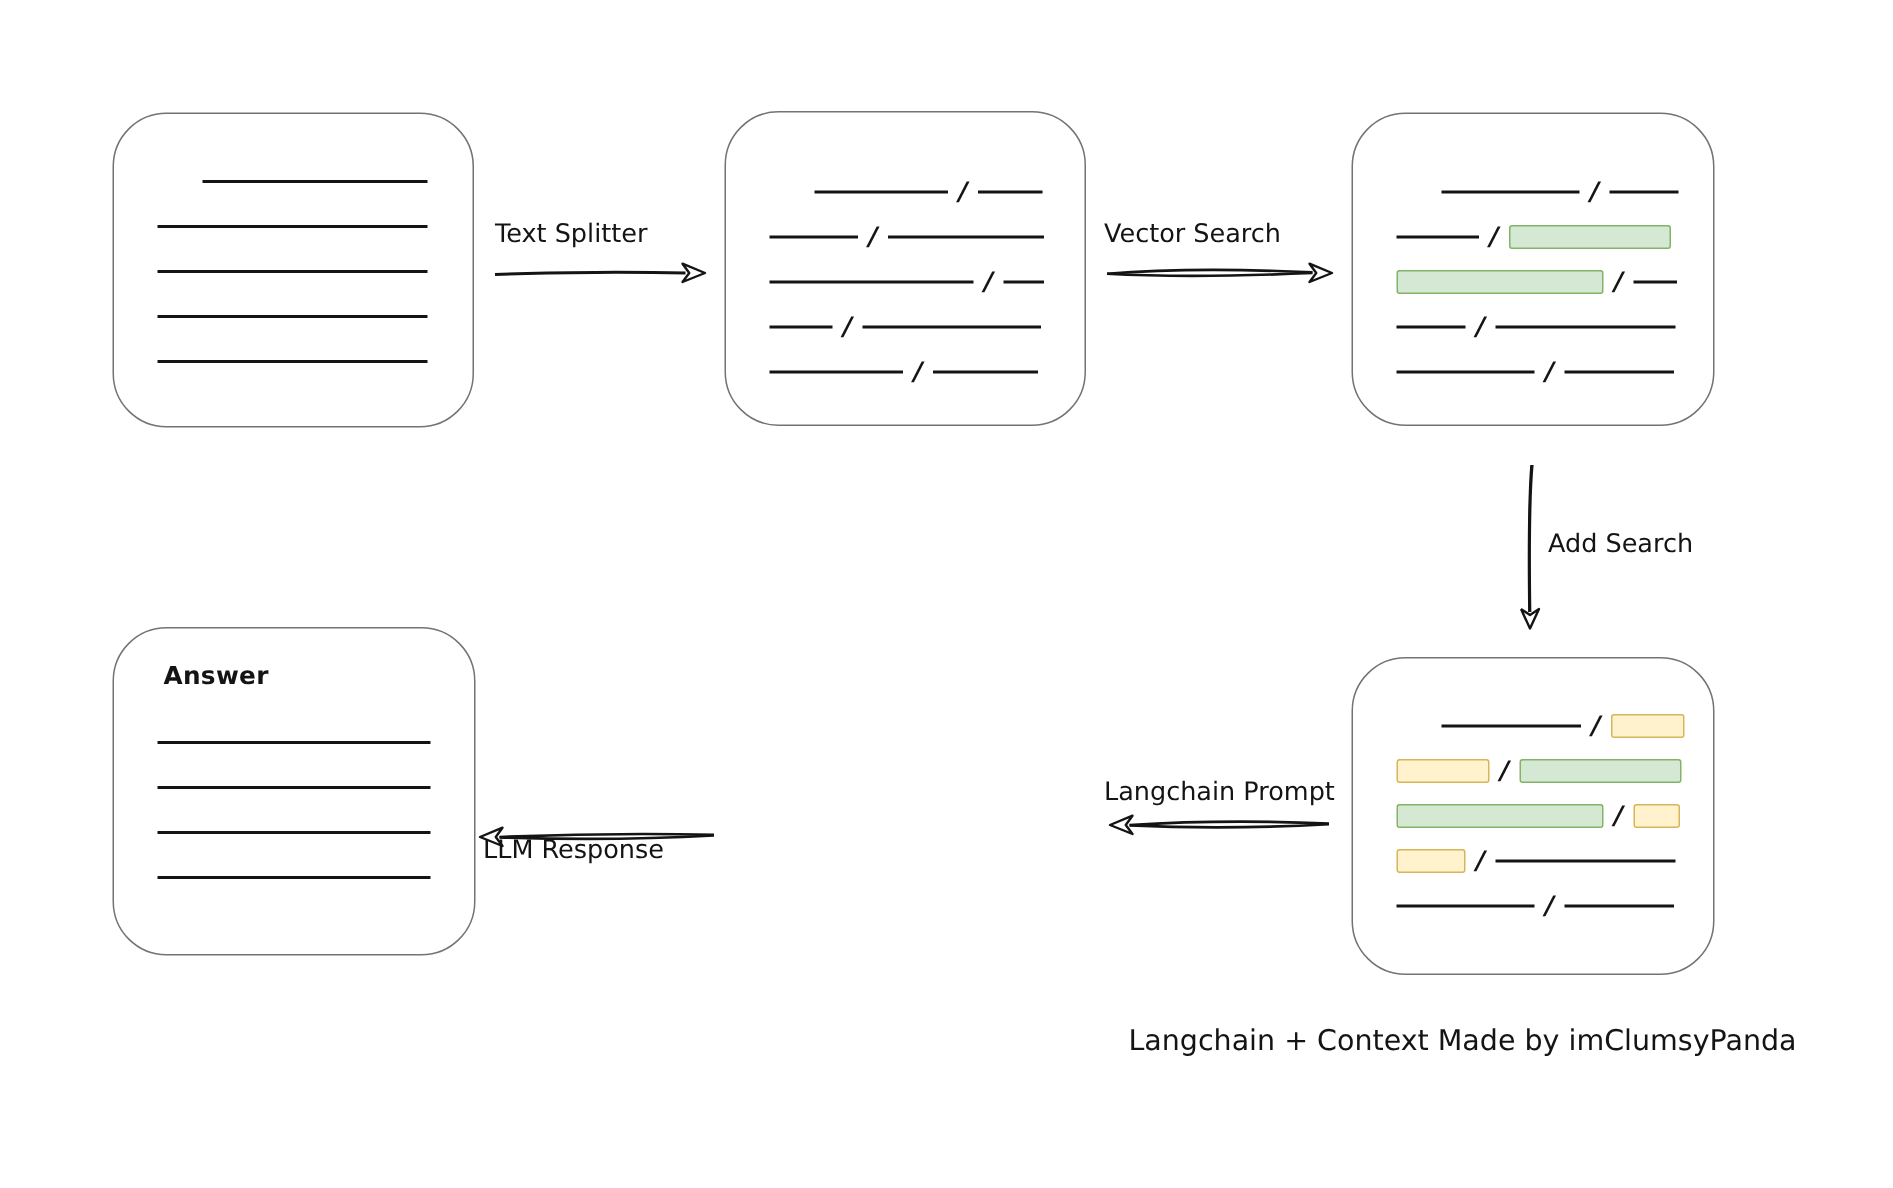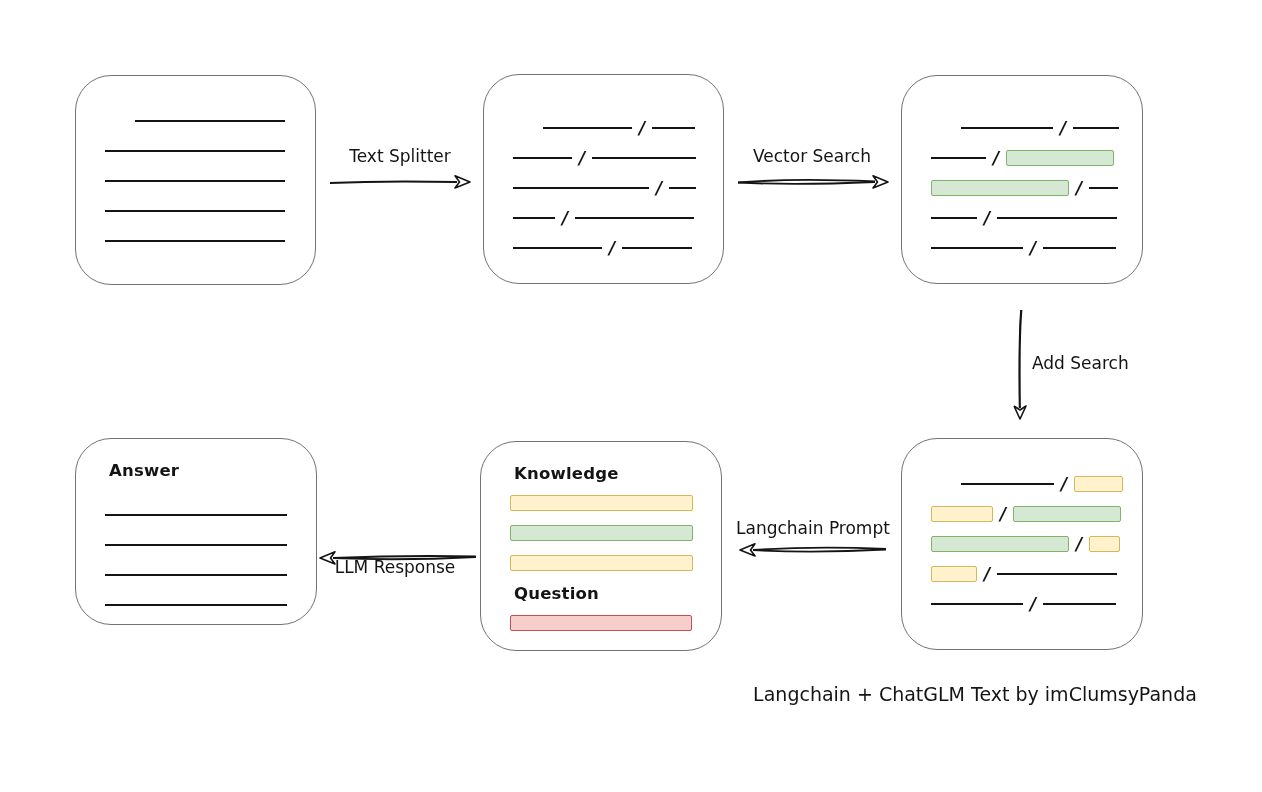--- a/index.html
+++ b/index.html
@@ -43,21 +43,21 @@
   .node-context .rows { padding-top: 30px; }
   .node-prompt .rows { padding-top: 16px; }
   .node-answer .rows { padding-top: 16px; }
   .node-answer .row.heading { margin-bottom: 15px; }
 
   
   .label {
     position: absolute;
     font-size: 17px;
     font-weight: 500;
-    text-align: center;
+    text-align: left;
     white-space: nowrap;
     color: #141414;
   }
   .caption {
     position: absolute;
     font-size: 19px;
     font-weight: 500;
     text-align: center;
     white-space: nowrap;
     color: #141414;
@@ -174,40 +174,22 @@
           <span class="line" style="width: 120px;"></span>
         </div>
         <div class="row">
           <span class="line" style="width: 92px;"></span>
           <span class="slash">/</span>
           <span class="line" style="width: 73px;"></span>
         </div>
       </div>
   </div>
 
-  <div class="node node-prompt" style="left:480px; top:441px; width:242px; height:210px;">
-    <div class="rows">
-        <div class="row heading">Knowledge</div>
-        <div class="row">
-          <span class="chip chip-yellow" style="width: 183px;"></span>
-        </div>
-        <div class="row">
-          <span class="chip chip-green" style="width: 183px;"></span>
-        </div>
-        <div class="row">
-          <span class="chip chip-yellow" style="width: 183px;"></span>
-        </div>
-        <div class="row heading">Question</div>
-        <div class="row">
-          <span class="chip chip-red" style="width: 182px;"></span>
-        </div>
-      </div>
-  </div>
-
-  <div class="node node-answer" style="left:75px; top:438px; width:242px; height:187px;">
+
+  <div class="node node-answer" style="left:75px; top:418px; width:242px; height:219px;">
     <div class="rows">
         <div class="row heading">Answer</div>
         <div class="row">
           <span class="line" style="width: 182px;"></span>
         </div>
         <div class="row">
           <span class="line" style="width: 182px;"></span>
         </div>
         <div class="row">
           <span class="line" style="width: 182px;"></span>
@@ -245,15 +227,15 @@
   </svg>
   <div class="label" style="left:736px; top:518px; width:152px;">Langchain Prompt</div>
 
   <svg class="arrow" style="left:318px; top:546px;" width="160" height="24">
     <path d="M158,10.5 Q88,9 15,12" stroke-width="1.8"></path>
     <path d="M158,11 Q88,14.8 15,12.2" stroke-width="1.8"></path>
     <path class="head" d="M2,12 L17,5.8 L12.5,12 L17,18 Z"></path>
   </svg>
   <div class="label" style="left:322px; top:526px; width:146px;margin-top:31px;">LLM Response</div>
 
-  <div class="caption" style="left:740px; top:683px; width:470px;">Langchain + ChatGLM Text by imClumsyPanda</div>
+  <div class="caption" style="left:740px; top:683px; width:470px;">Langchain + Context Made by imClumsyPanda</div>
 
 </div>
 
 </body></html>

